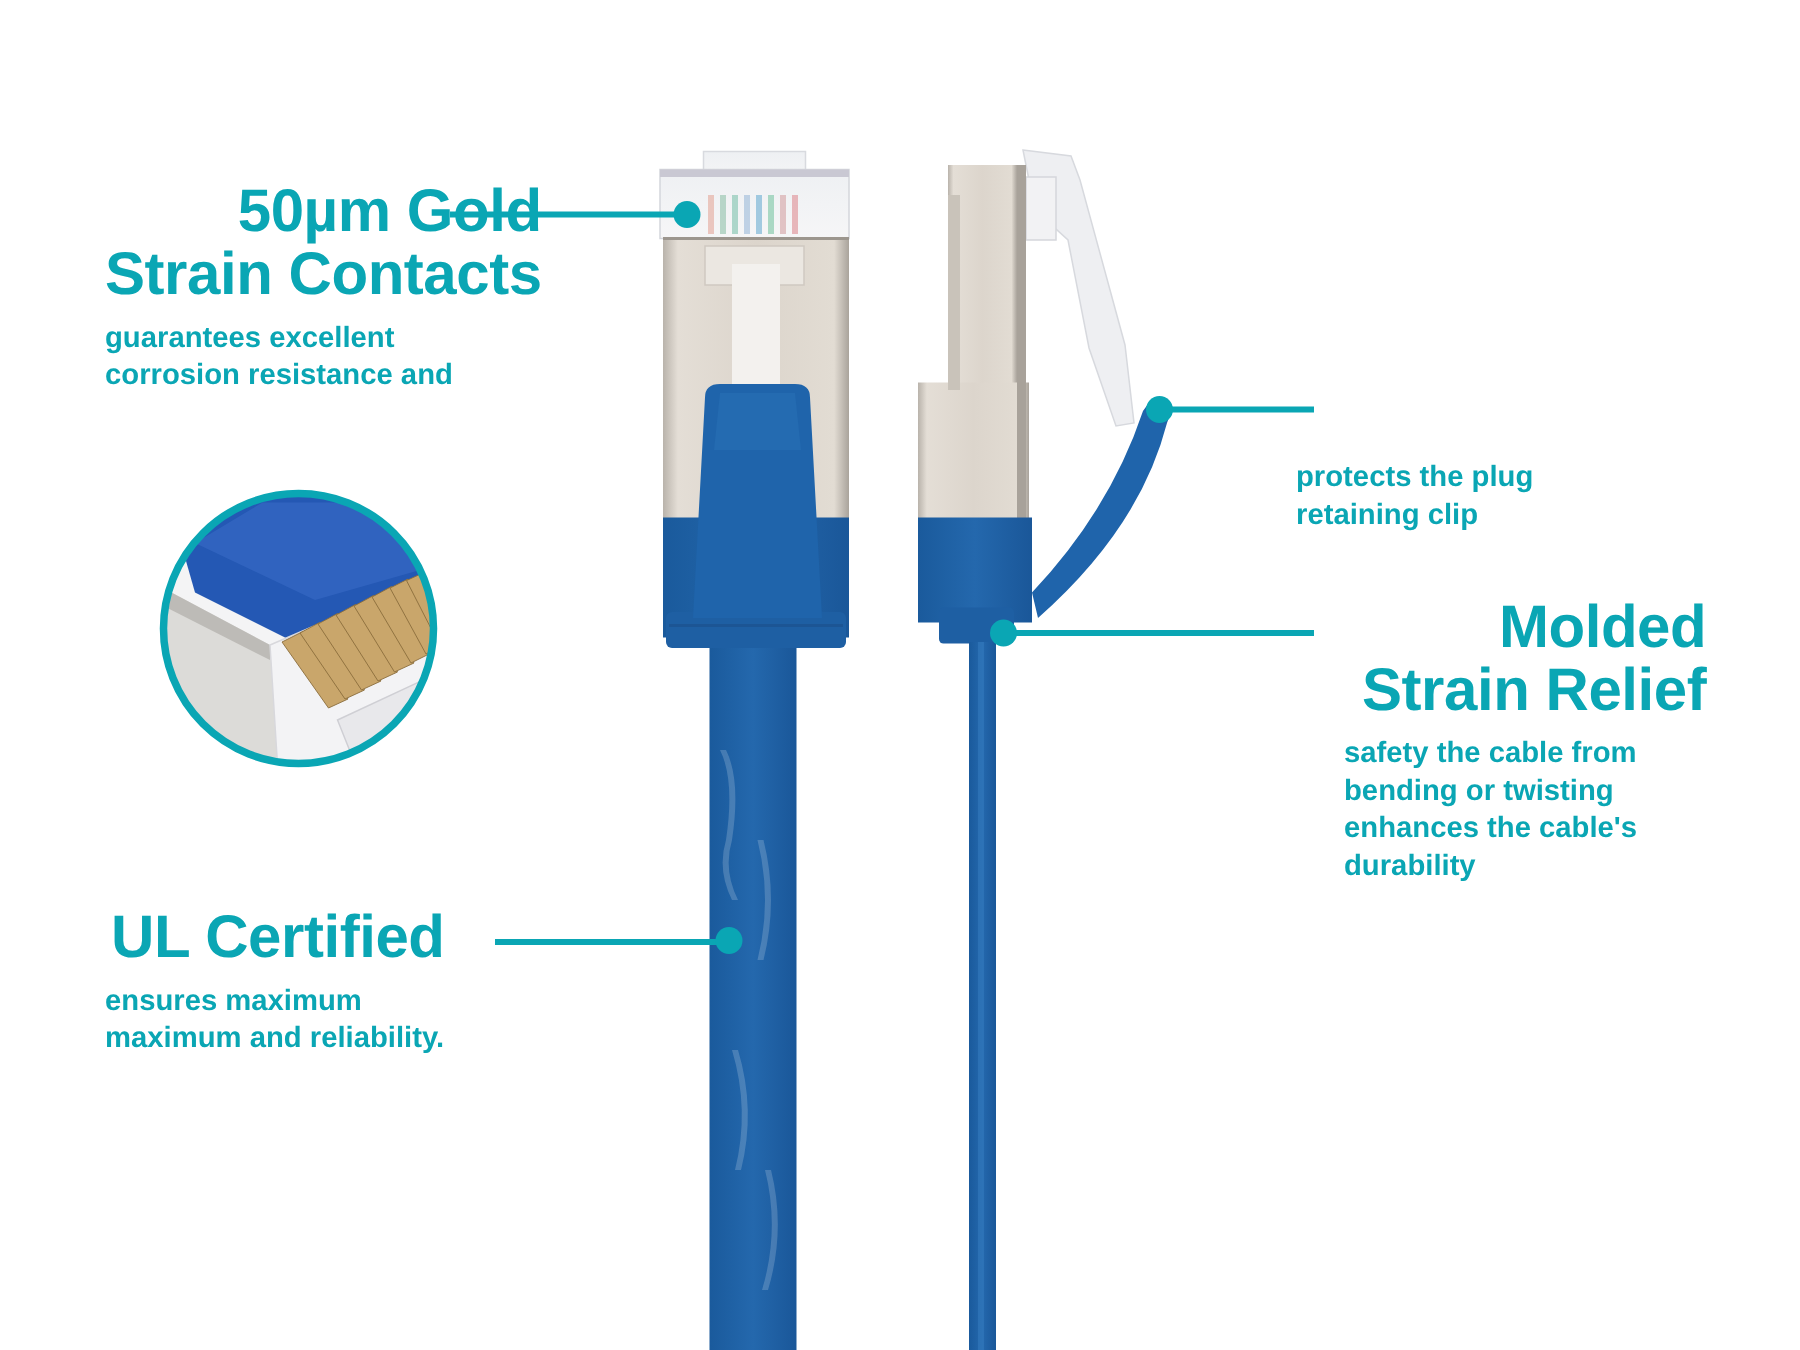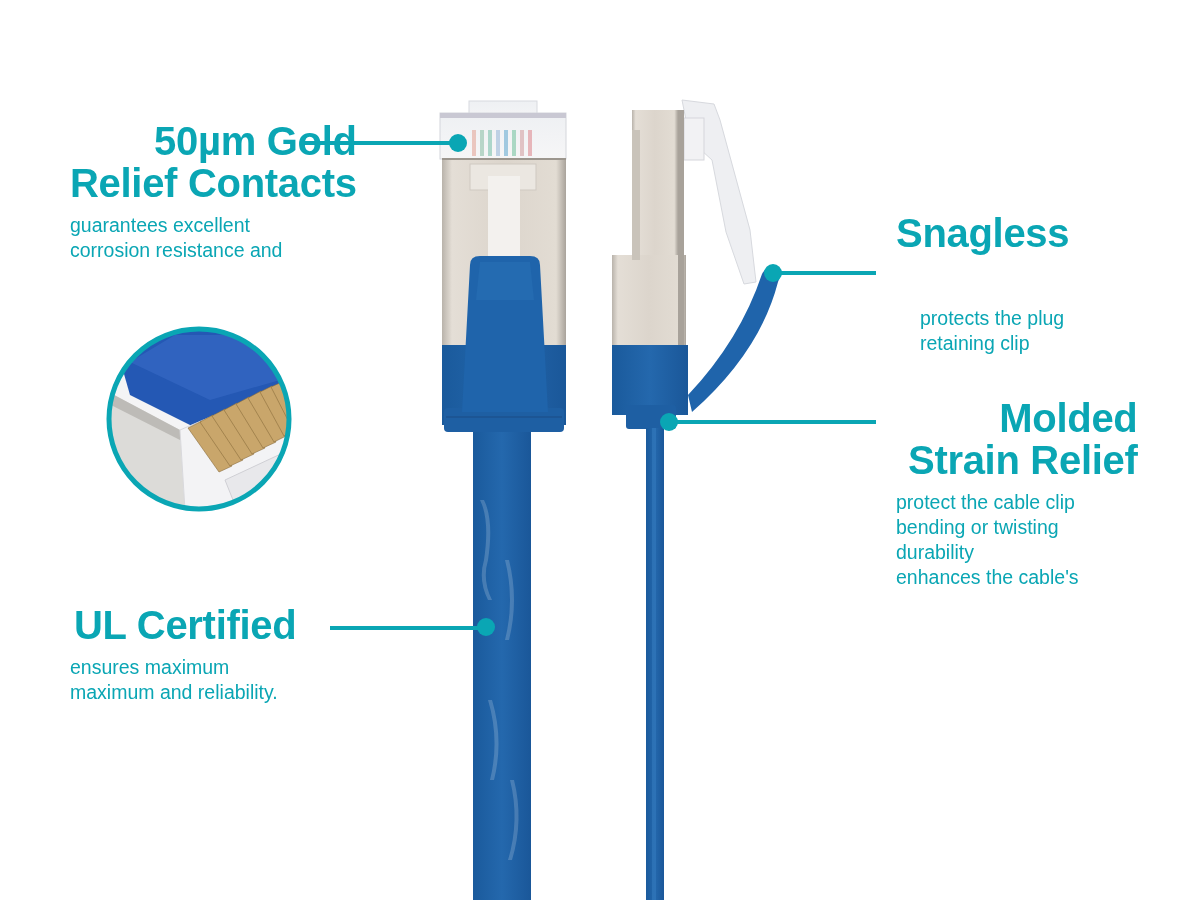--- a/index.html
+++ b/index.html
@@ -1,18 +1,18 @@
 <!DOCTYPE html>
 <html><head>
 <meta charset="utf-8">
 <style>
   html, body { margin:0; padding:0; background:#ffffff; }
   body { width:1200px; height:900px; position:relative; overflow:hidden; font-family:"Liberation Sans", sans-serif; }
   .title { position:absolute; font-weight:bold; font-size:40px; line-height:42px; color:#0aa6b4; letter-spacing:-0.3px;text-align:right; }
-  .desc { position:absolute; font-weight:normal; font-size:19.5px; line-height:25px; color:#0aa6b4; }
+  .desc { position:absolute; font-weight:bold; font-size:19.5px; line-height:25px; color:#0aa6b4; }
   .line { position:absolute; height:4px; background:#0aa6b4; }
   .dot { position:absolute; width:18px; height:18px; border-radius:50%; background:#0aa6b4; }
   svg { position:absolute; left:0; top:0; }
 </style>
 </head>
 <body>
 
 <svg width="1200" height="900" viewBox="0 0 1200 900">
   <defs>
     <linearGradient id="shieldGrad" x1="0" x2="1" y1="0" y2="0">
@@ -130,48 +130,47 @@
 
 <div class="line" style="left:676px; top:420px; width:200px;"></div>
 <div class="dot" style="left:660px; top:413px;"></div>
 
 <div class="line" style="left:330px; top:626px; width:152px;"></div>
 <div class="dot" style="left:477px; top:618px;"></div>
 
 <div>
   <div class="title" style="left:70px; top:120px;">
     <div>50µm Gold</div>
-    <div>Relief Contacts</div>
+    <div>Strain Contacts</div>
   </div>
   <div class="desc" style="left:70px; top:213px;">
     <div>guarantees excellent</div>
     <div>corrosion resistance and</div>
   </div>
 </div>
 
 <div>
   <div class="title" style="left:896px; top:212px;">
-    <div>Snagless</div>
   </div>
-  <div class="desc" style="left:920px; top:306px;">
+  <div class="desc" style="left:864px; top:306px;">
     <div>protects the plug</div>
     <div>retaining clip</div>
   </div>
 </div>
 
 <div>
   <div class="title" style="left:896px; top:397px;margin-left:12px;">
     <div>Molded</div>
     <div>Strain Relief</div>
   </div>
   <div class="desc" style="left:896px; top:490px;">
-    <div>protect the cable clip</div>
+    <div>safety the cable from</div>
     <div>bending or twisting</div>
+    <div>enhances the cable's</div>
     <div>durability</div>
-    <div>enhances the cable's</div>
   </div>
 </div>
 
 <div>
   <div class="title" style="left:74px; top:604px;">
     <div>UL Certified</div>
   </div>
   <div class="desc" style="left:70px; top:655px;">
     <div>ensures maximum</div>
     <div>maximum and reliability.</div>

